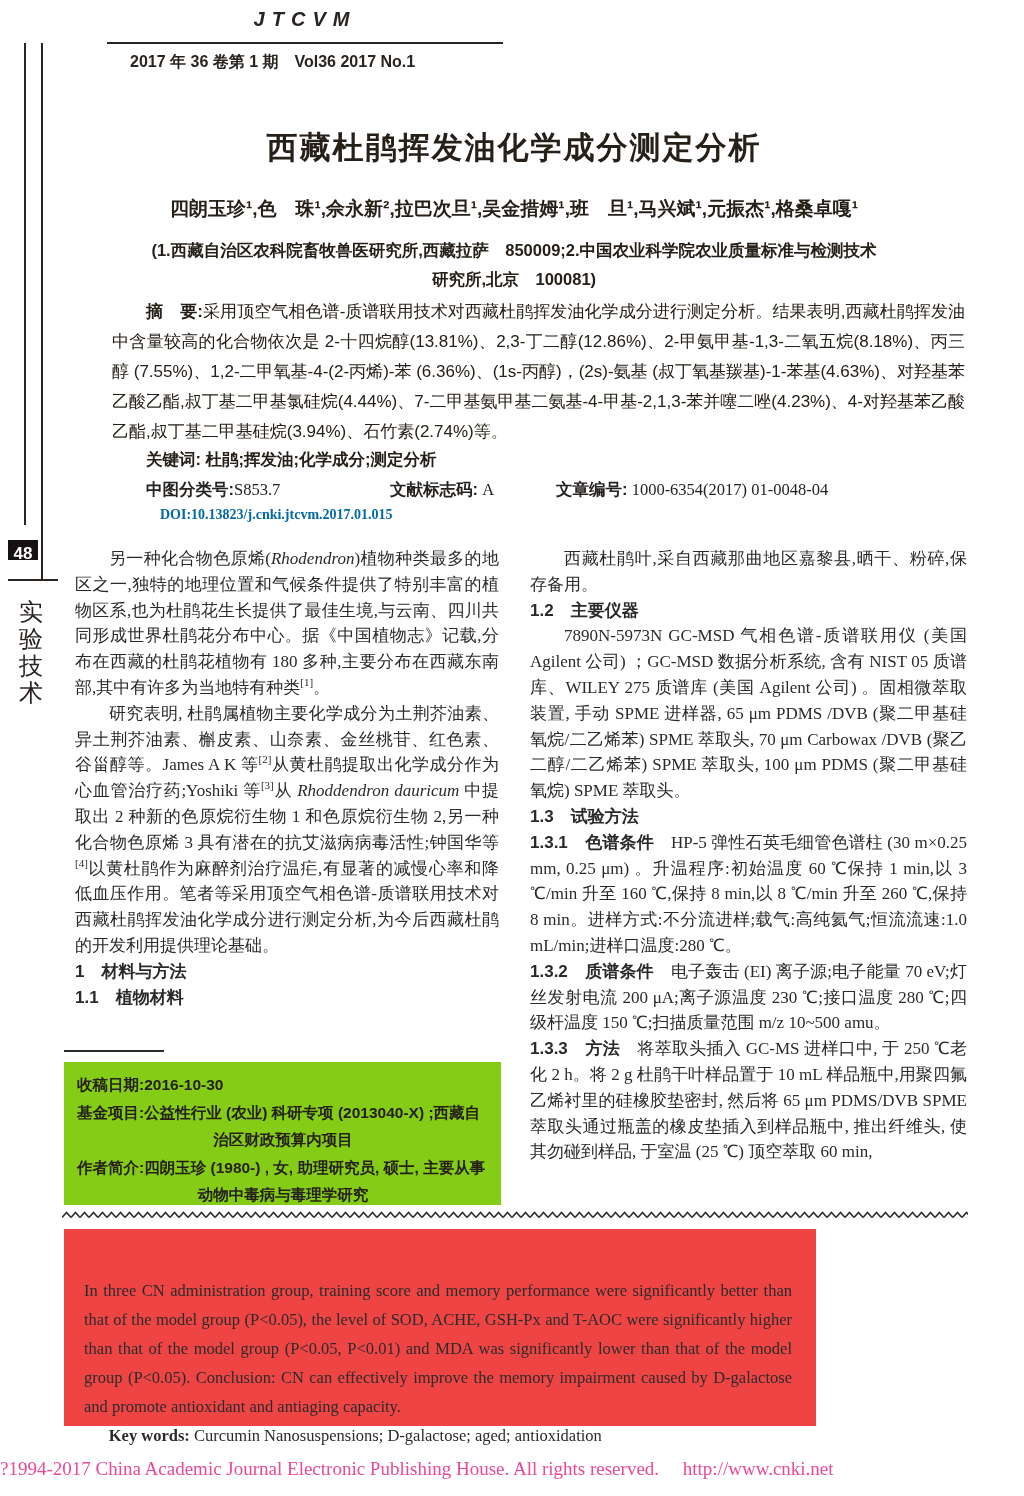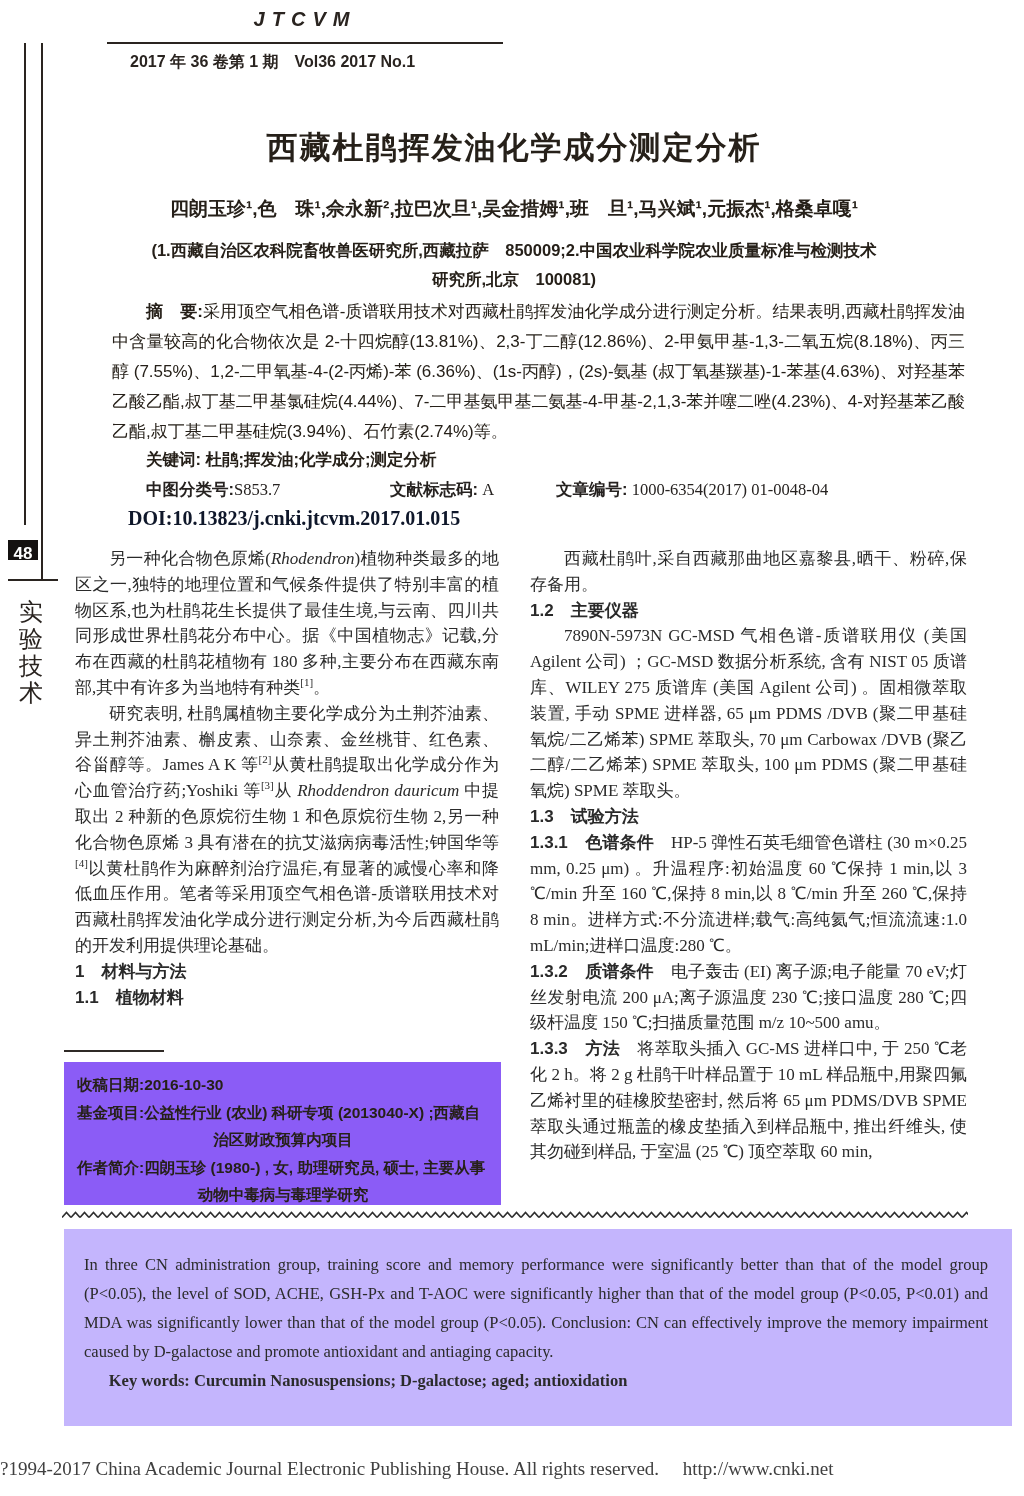--- a/index.html
+++ b/index.html
@@ -39,52 +39,52 @@
         font-family:"Liberation Sans",sans-serif;font-size:17px;line-height:30px;
         text-align:justify;color:#262019;}
   .abstract p{margin:0;text-indent:2em;}
   .lab{font-weight:bold;}
   .kw-line{position:absolute;left:146px;top:449px;font-family:"Liberation Sans",sans-serif;
         font-weight:bold;font-size:16.5px;color:#262019;}
   .meta-line{position:absolute;left:0;top:479px;width:1024px;height:24px;font-size:16.5px;}
   .meta-item{position:absolute;white-space:nowrap;}
   .meta-clc{left:146px;} .meta-code{left:390px;} .meta-no{left:556px;}
   .meta-item .lab{font-family:"Liberation Sans",sans-serif;}
-  .doi-line{position:absolute;left:128px;top:507px;font-weight:bold;font-size:20px;color:#0f172a;}
+  .doi-line{position:absolute;left:160px;top:507px;font-weight:bold;font-size:14px;color:#0369a1;}
 
   
   .col{position:absolute;top:546px;font-size:17px;line-height:25.8px;text-align:justify;color:#2a2a2a;}
   .col-left{left:75px;width:424px;}
   .col-right{left:530px;width:437px;}
   .col p{margin:0;}
   .col p.ind{text-indent:2em;}
   .col .h{font-family:"Liberation Sans",sans-serif;font-weight:bold;}
   .inline-h{font-family:"Liberation Sans",sans-serif;font-weight:bold;}
   .col i{font-style:italic;}
   sup{font-size:11px;line-height:0;}
 
   
   .footnote-rule{position:absolute;left:64px;top:1050px;width:100px;height:2px;background:#2f2a26;}
-  .footnote-box{position:absolute;left:64px;top:1062px;width:437px;height:143px;background:#8b5cf6;
+  .footnote-box{position:absolute;left:64px;top:1062px;width:437px;height:143px;background:#84cc16;
         box-sizing:border-box;padding:9px 12px 0 13px;font-family:"Liberation Sans",sans-serif;
         font-weight:bold;font-size:15.5px;line-height:27.5px;color:#262019;}
   .fn-center{text-align:center;}
 
   
   .zigzag{position:absolute;left:62px;top:1206px;width:906px;height:9px;}
 
   
-  .bottom-box{position:absolute;left:64px;top:1229px;width:948px;height:197px;background:#c4b5fd;
-        box-sizing:border-box;padding:21px 24px 0 20px;font-size:16.5px;line-height:29px;
+  .bottom-box{position:absolute;left:64px;top:1229px;width:752px;height:197px;background:#ef4444;
+        box-sizing:border-box;padding:47px 24px 0 20px;font-size:16.5px;line-height:29px;
         text-align:justify;color:#2b2b2b;}
   .bottom-box p{margin:0;}
-  .bottom-box .kwp{text-indent:1.5em;text-align:left;font-weight:bold;}
+  .bottom-box .kwp{text-indent:1.5em;text-align:left;}
 
   
-  .page-footer{position:absolute;left:0px;top:1456px;width:1024px;font-size:19px;color:#404040;
+  .page-footer{position:absolute;left:0px;top:1456px;width:1024px;font-size:19px;color:#ec4899;
         white-space:nowrap;}
 </style>
 </head>
 <body>
 
 <div id="page">
 
   <div class="journal-abbrev">JTCVM</div>
   <div class="header-rule"></div>
   <div class="issue-line">2017 年 36 卷第 1 期　Vol36 2017 No.1</div>

